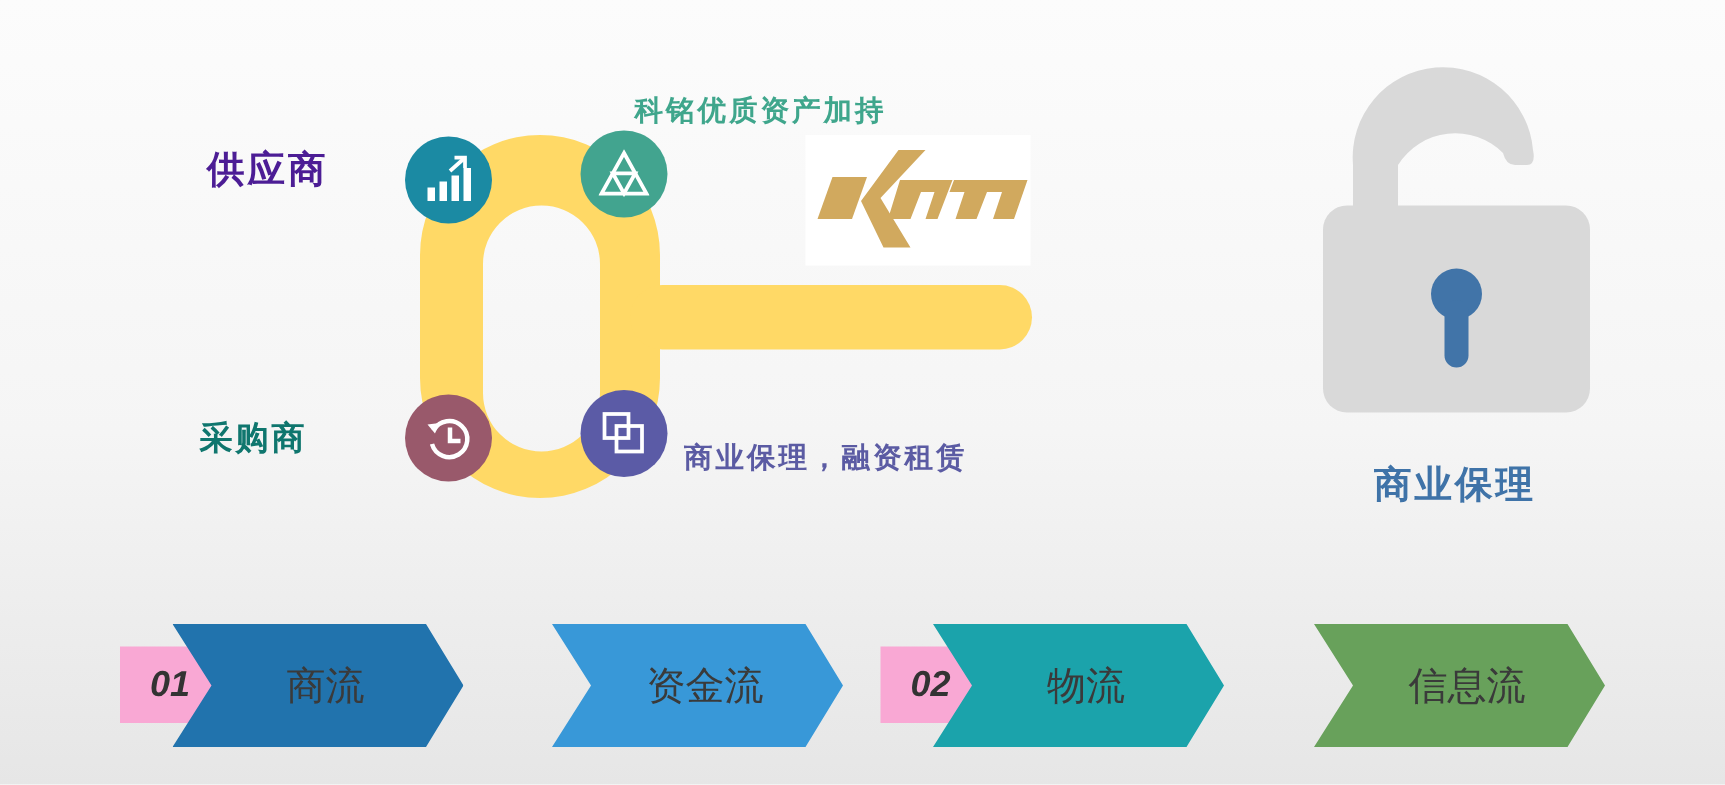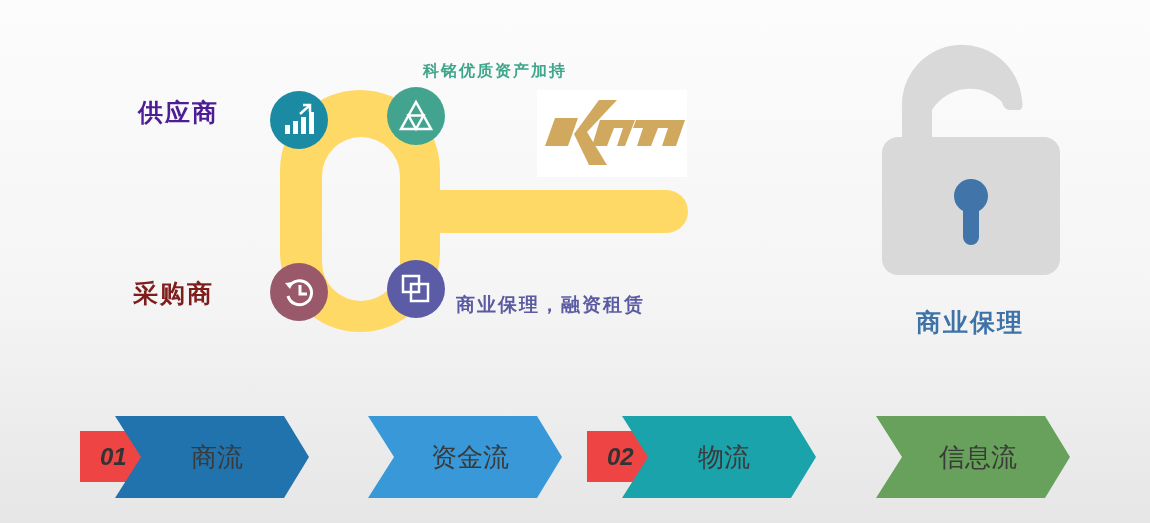--- a/index.html
+++ b/index.html
@@ -15,21 +15,21 @@
     position: absolute; width: 58px; height: 58px; border-radius: 50%;
     display: flex; align-items: center; justify-content: center;
   }
   .logo-box {
     position: absolute; left: 537px; top: 90px; width: 150px; height: 87px;
     background: #ffffff;
   }
   .flow-item { position: absolute; top: 416px; height: 82px; }
   .flow-num {
     position: absolute; top: 15px; left: 0; width: 64px; height: 51px;
-    background: #ef4444;
+    background: #f9a8d4;
     font-family: "Liberation Sans", sans-serif; font-weight: bold; font-style: italic;
     font-size: 24px; color: #333333;
     display: flex; align-items: center; padding-left: 20px; box-sizing: border-box;
   }
   .flow-chev {
     position: absolute; top: 0; left: 35px; width: 194px; height: 82px;
     clip-path: polygon(0 0, 169px 0, 194px 41px, 169px 82px, 0 82px, 26px 41px);
   }
   .flow-label {
     position: absolute; top: 0; left: 35px; width: 194px; height: 82px;
@@ -41,23 +41,23 @@
 </head>
 <body>
 
 <svg id="key-svg" width="1150" height="523">
   <path fill="#ffd966" fill-rule="evenodd" d="M280,170 A80,80 0 0 1 440,170 L440,252 A80,80 0 0 1 280,252 Z
        M322,176 A39,39 0 0 1 400,176 L400,262 A39,39 0 0 1 322,262 Z"></path>
   <rect x="420" y="190" width="268" height="43" rx="21.5" fill="#ffd966"></rect>
 </svg>
 
 <div class="abs label-cn" style="left:138px; top:96px; font-size:25px; color:#4c1d95;">供应商</div>
-<div class="abs label-cn" style="left:133px; top:277px; font-size:25px; color:#7f1d1d;text-align:center;">采购商</div>
+<div class="abs label-cn" style="left:133px; top:277px; font-size:22px; color:#0f766e;text-align:center;">采购商</div>
 
-<div class="abs label-cn" style="left:423px; top:61px; font-size:16px; color:#3fa68c;">科铭优质资产加持</div>
+<div class="abs label-cn" style="left:423px; top:61px; font-size:19px; color:#3fa68c;">科铭优质资产加持</div>
 <div class="abs label-cn" style="left:456px; top:292px; font-size:19px; color:#5b5ba3;">商业保理，融资租赁</div>
 
 <div class="icon-circle" style="left:270px; top:91px; background:#1b8aa3;">
   <svg width="34" height="34" viewBox="0 0 34 34">
     <rect x="3" y="22" width="5" height="9" fill="#fff"></rect>
     <rect x="11" y="18" width="5" height="13" fill="#fff"></rect>
     <rect x="19" y="14" width="5" height="17" fill="#fff"></rect>
     <rect x="27" y="9" width="5" height="22" fill="#fff"></rect>
     <path d="M18,11 L27,3" stroke="#fff" stroke-width="2.5"></path>
     <path d="M21,2 L28,2 L28,9" stroke="#fff" stroke-width="2.5" fill="none"></path>

